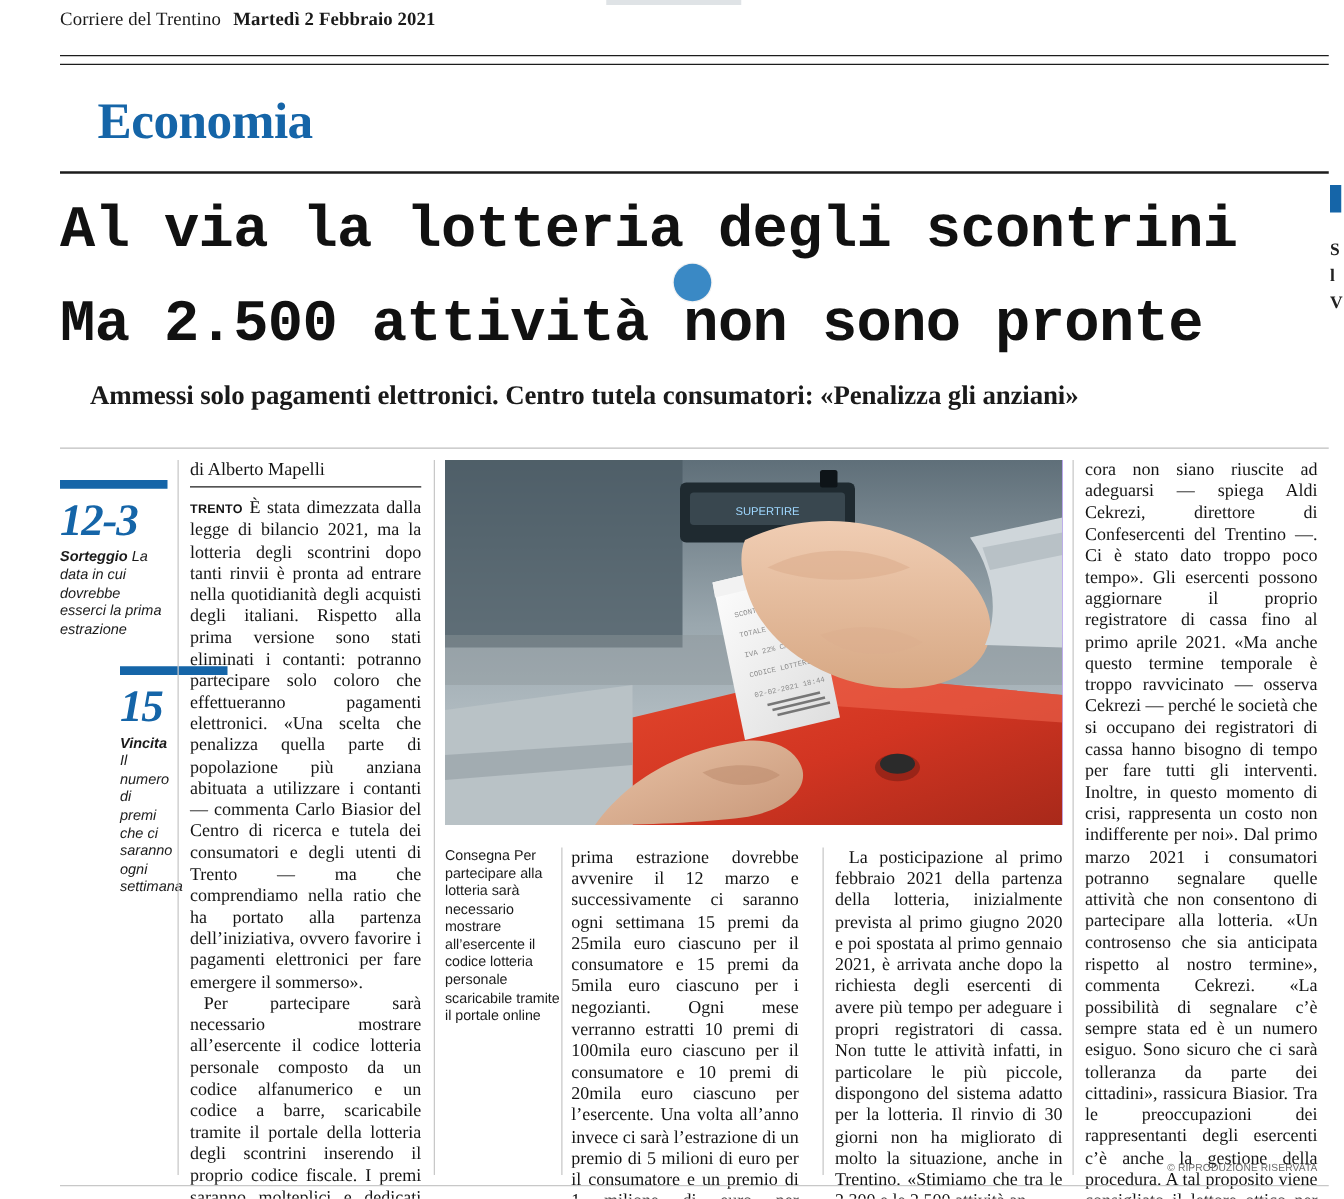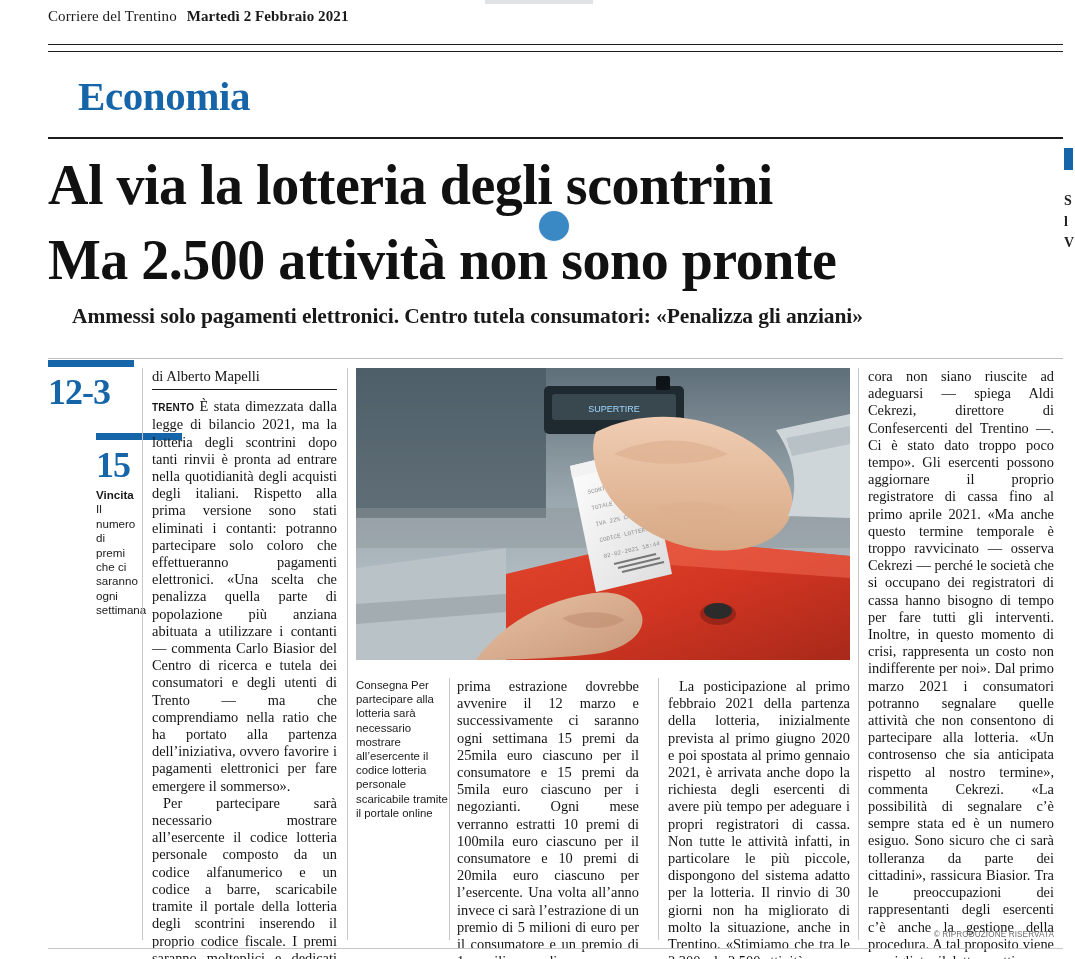--- a/index.html
+++ b/index.html
@@ -65,23 +65,23 @@
     width: 1015px;
     border-top: 2px solid #1c1c1c;
   }
 
   
   .headline {
     position: absolute;
     left: 48px;
     top: 148px;
     width: 1000px;
-    font-family: Liberation Serif, serif;
-    font-weight: 700;
-    font-size: 56px;
+    font-family: Liberation Mono, monospace;
+    font-weight: 700;
+    font-size: 47px;
     line-height: 75px;
     letter-spacing: -0.5px;
     color: #111;
   }
   .subhead {
     position: absolute;
     left: 48px;
     top: 303px;
     width: 1010px;
     font-family: "Liberation Serif", serif;
@@ -111,22 +111,23 @@
     border-radius: 50%;
     background: #2a7fc1;
     opacity: .92;
     box-shadow: 0 0 0 1px rgba(0,0,0,.06);
   }
 
   
   .factbox {
     position: absolute;
     left: 48px;
-    top: 360px;
+    top: 384px;
     width: 86px;
+    font-style: italic;
   }
   .fb-bar {
     width: 86px;
     height: 7px;
     background: #1565a8;
     margin-bottom: 6px;
   }
   .fb-num {
     font-family: "Liberation Serif", serif;
     font-weight: 700;
@@ -289,20 +290,24 @@
   <div>Ma 2.500 attività non sono pronte</div>
 </div>
 <div class="subhead">Ammessi solo pagamenti elettronici. Centro tutela consumatori: «Penalizza gli anziani»</div>
 <div class="rule-under-sub"></div>
 
 <div class="cursor-dot"></div>
 
 <div class="factbox">
   <div class="fb-bar"></div>
   <div class="fb-num">12-3</div>
+  <div class="fb-text">
+    <b>Sorteggio</b>
+    <span>La data in cui dovrebbe esserci la prima estrazione</span>
+  </div>
   <div class="fb-block2">
     <div class="fb-bar"></div>
     <div class="fb-num">15</div>
     <div class="fb-text">
       <b>Vincita</b>
       <span>Il numero di premi che ci saranno ogni settimana</span>
     </div>
   </div>
 </div>
 

